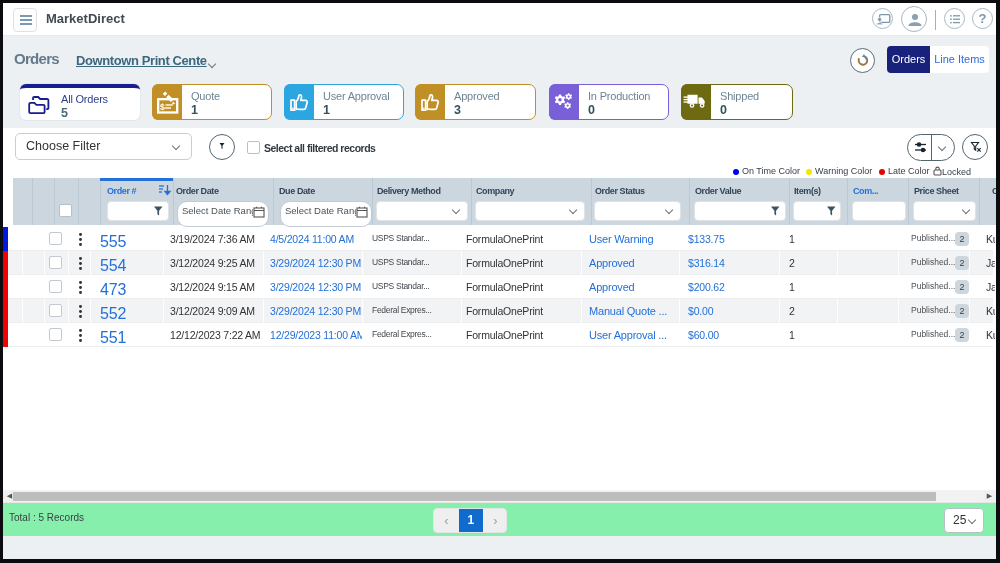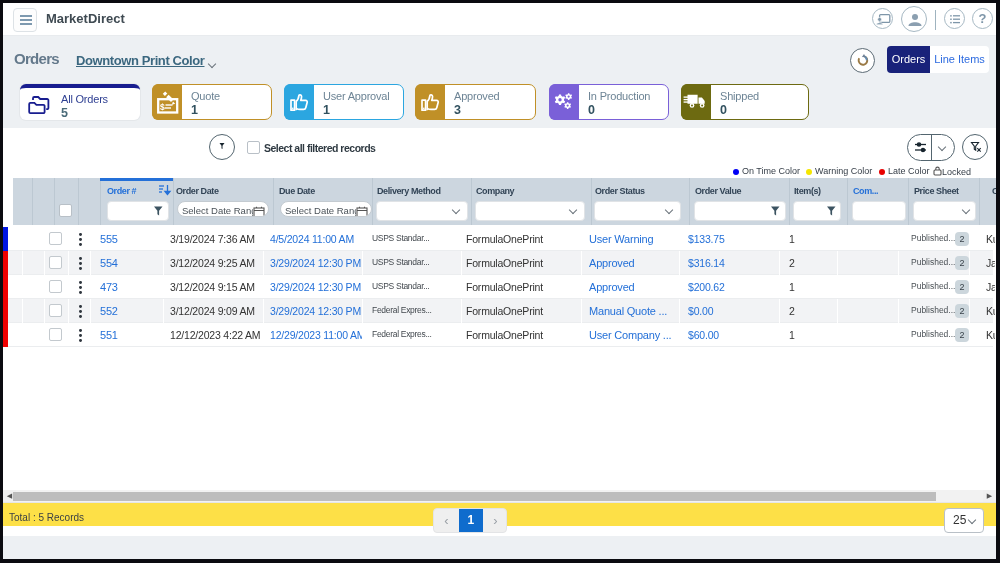--- a/index.html
+++ b/index.html
@@ -28,72 +28,72 @@
 .card .ic { position:absolute; left:-1.5px; top:-1.5px; width:30px; height:36px; border-radius:6px 0 0 6px; }
 .card .lb { position:absolute; left:38px; top:5px; font-size:11px; letter-spacing:-0.2px; color:#6d8495; white-space:nowrap; }
 .card .num { position:absolute; left:38px; top:18px; font-size:12.5px; font-weight:bold; color:#31515f; }
 #card1 { left:17px; width:120px; border-top:4px solid #181d8f; border-radius:6px; box-shadow:0 0 0 1px #e4e7ea; }
 #card1 .lb { color:#2e3f92; left:41px; }
 #card1 .num { left:41px; color:#4a6a78; }
 #card2 { left:149px; width:120px; border:1.5px solid #c09027; }
 #card3 { left:281px; width:120px; border:1.5px solid #2ba6e0; }
 #card4 { left:412px; width:121px; border:1.5px solid #c09027; }
 #card5 { left:546px; width:120px; border:1.5px solid #7a60d8; }
-#card6 { left:678px; width:128px; border:1.5px solid #6d6a11;padding-left:40px; }
+#card6 { left:678px; width:112px; border:1.5px solid #6d6a11;padding-left:40px; }
 
 #filterrow { position:absolute; left:3px; top:128px; width:993px; height:50px; background:#fff; }
 #cfsel { position:absolute; left:12px; top:5px; width:177px; height:27px; border:1px solid #c9ced4; border-radius:5px; background:#fff; font-size:12.5px; color:#333; line-height:25px; padding-left:10px; }
 #funbtn { position:absolute; left:206px; top:6px; width:26px; height:26px; border:1px solid #53656f; border-radius:50%; background:#fff; }
 #selcb { position:absolute; left:244px; top:13px; width:13px; height:13px; border:1px solid #b9c0c7; border-radius:2px; background:#fff; }
 #sellb { position:absolute; left:261px; top:14px; font-size:10.5px; letter-spacing:-0.5px; color:#2f3a42; font-weight:bold; }
 #ovsel { position:absolute; left:713px; top:6px; width:175px; height:26px; border:1px solid #c9ced4; border-radius:5px; background:#fff; font-size:12.5px; color:#333; line-height:24px; padding-left:10px; }
 #split { position:absolute; left:904px; top:6px; width:48px; height:27px; border:1px solid #53656f; border-radius:13.5px; background:#fff; }
 #split .sep { position:absolute; left:23px; top:0; width:1px; height:25px; background:#53656f; }
 #fxbtn { position:absolute; left:959px; top:6px; width:26px; height:26px; border:1px solid #53656f; border-radius:50%; background:#fff; }
 #legend { position:absolute; left:0; top:37px; width:993px; height:13px; font-size:9px; color:#38404a; }
 #legend span.it { position:absolute; top:1px; white-space:nowrap; }
 .dot { display:inline-block; width:6px; height:6px; border-radius:50%; margin-right:3px; vertical-align:-0.5px; }
 
 #thead { position:absolute; left:13px; top:178px; width:990px; height:47px; background:#ccd6df; }
 .hl { position:absolute; top:8px; font-size:9px; letter-spacing:-0.4px; font-weight:bold; color:#324456; white-space:nowrap; }
 .hl.blue { color:#2470d8; }
 .hline { position:absolute; top:0; width:1px; height:47px; background:#bcc8d2; }
 .hin { position:absolute; top:23px; height:20px; background:#fff; border:1px solid #e0e3e6; border-radius:4px; }
-.hdate { position:absolute; top:23px; height:16px; background:#fff; border:1px solid #c4cbd1; border-radius:10px; font-size:9.5px; color:#4a5258; line-height:18px; padding-left:4px; white-space:nowrap; overflow:hidden; }
+.hdate { position:absolute; top:23px; height:26px; background:#fff; border:1px solid #c4cbd1; border-radius:10px; font-size:9.5px; color:#4a5258; line-height:18px; padding-left:4px; white-space:nowrap; overflow:hidden; }
 .hsel { position:absolute; top:23px; height:20px; background:#fff; border:1px solid #e0e3e6; border-radius:4px; }
 #sortbar { position:absolute; left:87px; top:0px; width:73px; height:3px; background:#2470d8; }
 .hcb { position:absolute; left:46px; top:26px; width:13px; height:13px; border:1px solid #b8c0c7; border-radius:2px; background:#fff; }
 
 #rows { position:absolute; left:3px; top:227px; width:990px; height:121px; }
 .row { position:absolute; left:0; width:990px; height:24px; border-bottom:1px solid #ebedef; background:#fff; }
 .row.alt { background:#f2f3f5; }
 .row.alt::after { content:""; position:absolute; left:0; top:0; width:990px; height:24px; background:linear-gradient(#fff,#fff) 19px 0/1px 100% no-repeat, linear-gradient(#fff,#fff) 41px 0/1px 100% no-repeat, linear-gradient(#fff,#fff) 65px 0/1px 100% no-repeat, linear-gradient(#fff,#fff) 87px 0/1px 100% no-repeat, linear-gradient(#fff,#fff) 160px 0/1px 100% no-repeat, linear-gradient(#fff,#fff) 260px 0/1px 100% no-repeat, linear-gradient(#fff,#fff) 359px 0/1px 100% no-repeat, linear-gradient(#fff,#fff) 458px 0/1px 100% no-repeat, linear-gradient(#fff,#fff) 578px 0/1px 100% no-repeat, linear-gradient(#fff,#fff) 676px 0/1px 100% no-repeat, linear-gradient(#fff,#fff) 776px 0/1px 100% no-repeat, linear-gradient(#fff,#fff) 834px 0/1px 100% no-repeat, linear-gradient(#fff,#fff) 895px 0/1px 100% no-repeat, linear-gradient(#fff,#fff) 966px 0/1px 100% no-repeat; pointer-events:none; }
 .strip { position:absolute; left:0; top:0; width:5px; height:24px; }
 .cb { position:absolute; left:46px; top:5px; width:13px; height:13px; border:1px solid #c3c9ce; border-radius:2px; background:#fff; }
 .kebab { position:absolute; left:76px; top:6px; width:4px; }
 .kebab i { position:absolute; left:0; width:2.8px; height:2.8px; border-radius:50%; background:#30373f; }
 .cell { position:absolute; top:6px; font-size:10.5px; letter-spacing:-0.2px; color:#333; white-space:nowrap; overflow:hidden; }
 .cell.blue { color:#2470d8; }
-.c-num { left:97px; width:60px; font-size:11px; }
+.c-num { left:97px; width:60px; font-size:16px; }
 .c-od { left:167px; width:93px; }
 .c-dd { left:267px; width:92px; }
 .c-dm { left:369px; width:88px; font-size:8.5px; letter-spacing:-0.3px; color:#42484e; }
 .c-co { left:463px; width:114px; }
 .c-os { left:586px; width:91px; font-size:11px; }
 .c-ov { left:685px; width:90px; }
 .c-it { left:786px; width:48px; }
 .c-ps { left:908px; width:44px; font-size:8.5px; letter-spacing:0; color:#4a5055; }
 .c-la { left:983px; width:9px; font-size:10.5px; }
 .badge { position:absolute; left:952px; top:5px; width:14px; height:14px; background:#ccd6dc; border-radius:4px; font-size:9px; color:#39424a; text-align:center; line-height:14px; }
 
 #hscroll { position:absolute; left:3px; top:490px; width:993px; height:12px; background:#f2f2f2; }
 #hthumb { position:absolute; left:10px; top:1.5px; width:923px; height:9px; background:#bdbdbd; }
 #sbarrow-l { position:absolute; left:0px; top:0px; width:13px; height:12px; background:#f0f0f0; color:#555; font-size:7px; text-align:center; line-height:12px; }
 #sbarrow-r { position:absolute; right:0px; top:0px; width:13px; height:12px; background:#f0f0f0; color:#555; font-size:7px; text-align:center; line-height:12px; }
-#footer { position:absolute; left:3px; top:502px; width:993px; height:24px; background:#fde047; border-top:1px solid #e6e6e6; }
+#footer { position:absolute; left:3px; top:502px; width:993px; height:34px; background:#86efac; border-top:1px solid #e6e6e6; }
 #total { position:absolute; left:6px; top:9px; font-size:10px; color:#3a3f45; }
 #pager { position:absolute; left:430px; top:5px; height:25px; width:74px; border:1px solid #e3e4e6; border-radius:4px; background:#efefef; }
 #pager .pg { position:absolute; top:0; width:24.6px; height:23px; color:#9aa0a6; font-size:13px; text-align:center; line-height:23px; }
 #pgprev { left:0; }
 #pgcur { left:24.6px; background:#0f6ccd; color:#fff !important; font-weight:bold; font-size:12px !important; }
 #pgnext { left:49.2px; }
 #psize { position:absolute; left:941px; top:5px; width:40px; height:25px; border:1px solid #b9c0c7; border-radius:4px; background:#fff; font-size:12px; color:#333; line-height:23px; padding-left:8px; }
 #botband { position:absolute; left:3px; top:536px; width:993px; height:23px; background:#edf0f3; }
 .chev { display:inline-block; width:6px; height:6px; border-right:1.5px solid #6a737b; border-bottom:1.5px solid #6a737b; transform:rotate(45deg); }
 </style>
@@ -134,21 +134,21 @@
             <rect x="5.2" y="12.9" width="1.5" height="1.5"></rect>
           </g>
         </svg>
     </div>
     <div class="cicon" style="left:969px; color:#7e96a9; font-size:13px; font-weight:bold; text-align:center; line-height:19px;">?</div>
     <div id="icdiv"></div>
   </div>
 
   <div id="subband">
     <div id="ttl">Orders</div>
-    <div id="plink">Downtown Print Color</div>
+    <div id="plink">Downtown Print Cente</div>
     <div id="plinkc"><span class="chev"></span></div>
     <div id="refbtn">
       <svg width="23" height="23" viewBox="0 0 23 23">
           <path d="M13.9 7.6 A4.3 4.3 0 1 1 8.2 9.3" fill="none" stroke="#9b7a45" stroke-width="1.9"></path>
           <path d="M13.9 7.6 A4.3 4.3 0 0 1 15.8 11.3" fill="none" stroke="#5f8ab3" stroke-width="1.9"></path>
           <path d="M14.8 8.3 l-3.9 -0.2 2.1 -3 z" fill="#6e8197"></path>
         </svg>
     </div>
     <div id="tog">
         <div class="t1">Orders</div>
@@ -239,20 +239,21 @@
               <circle cx="17" cy="13.5" r="0.9" fill="#6d6a11"></circle>
           </g>
         </svg>
       </div>
       <div class="lb">Shipped</div>
         <div class="num">0</div>
     </div>
   </div>
 
   <div id="filterrow">
+    <div id="cfsel">Choose Filter<span class="chev" style="position:absolute; right:12px; top:9px;"></span></div>
     <div id="funbtn"><svg width="24" height="24" viewBox="0 0 24 24">
           <path d="M9.5 8 h5 l-2 2.7 v3.4 l-1 -0.7 v-2.7 z" fill="#17242e"></path>
         </svg></div>
     <div id="selcb"></div>
     <div id="sellb">Select all filtered records</div>
     <div id="split">
       <svg width="22" height="25" viewBox="0 0 22 25" style="position:absolute;left:1px;top:0">
         <g stroke="#17242e" stroke-width="1.3" fill="#17242e">
           <line x1="6" y1="9.5" x2="17" y2="9.5"></line>
             <circle cx="10" cy="9.5" r="1.6"></circle>
@@ -439,25 +440,25 @@
     </div>
     <div class="row" style="top:96px">
       <div class="strip" style="background:#f00000"></div>
       <div class="cb"></div>
       <div class="kebab">
           <i style="top:0"></i>
           <i style="top:5px"></i>
           <i style="top:10px"></i>
         </div>
       <div class="cell blue c-num">551</div>
-      <div class="cell c-od">12/12/2023 4:22 AM</div>
+      <div class="cell c-od">12/12/2023 7:22 AM</div>
       <div class="cell blue c-dd">12/29/2023 11:00 AM</div>
       <div class="cell c-dm">Federal Expres...</div>
       <div class="cell c-co">FormulaOnePrint</div>
-      <div class="cell blue c-os">User Company ...</div>
+      <div class="cell blue c-os">User Approval ...</div>
       <div class="cell blue c-ov">$60.00</div>
       <div class="cell c-it">1</div>
       <div class="cell c-ps">Published...</div>
       <div class="badge">2</div>
       <div class="cell c-la">Ku</div>
     </div>
   </div>
 
   <div id="hscroll">
     <div id="sbarrow-l">◀</div>

